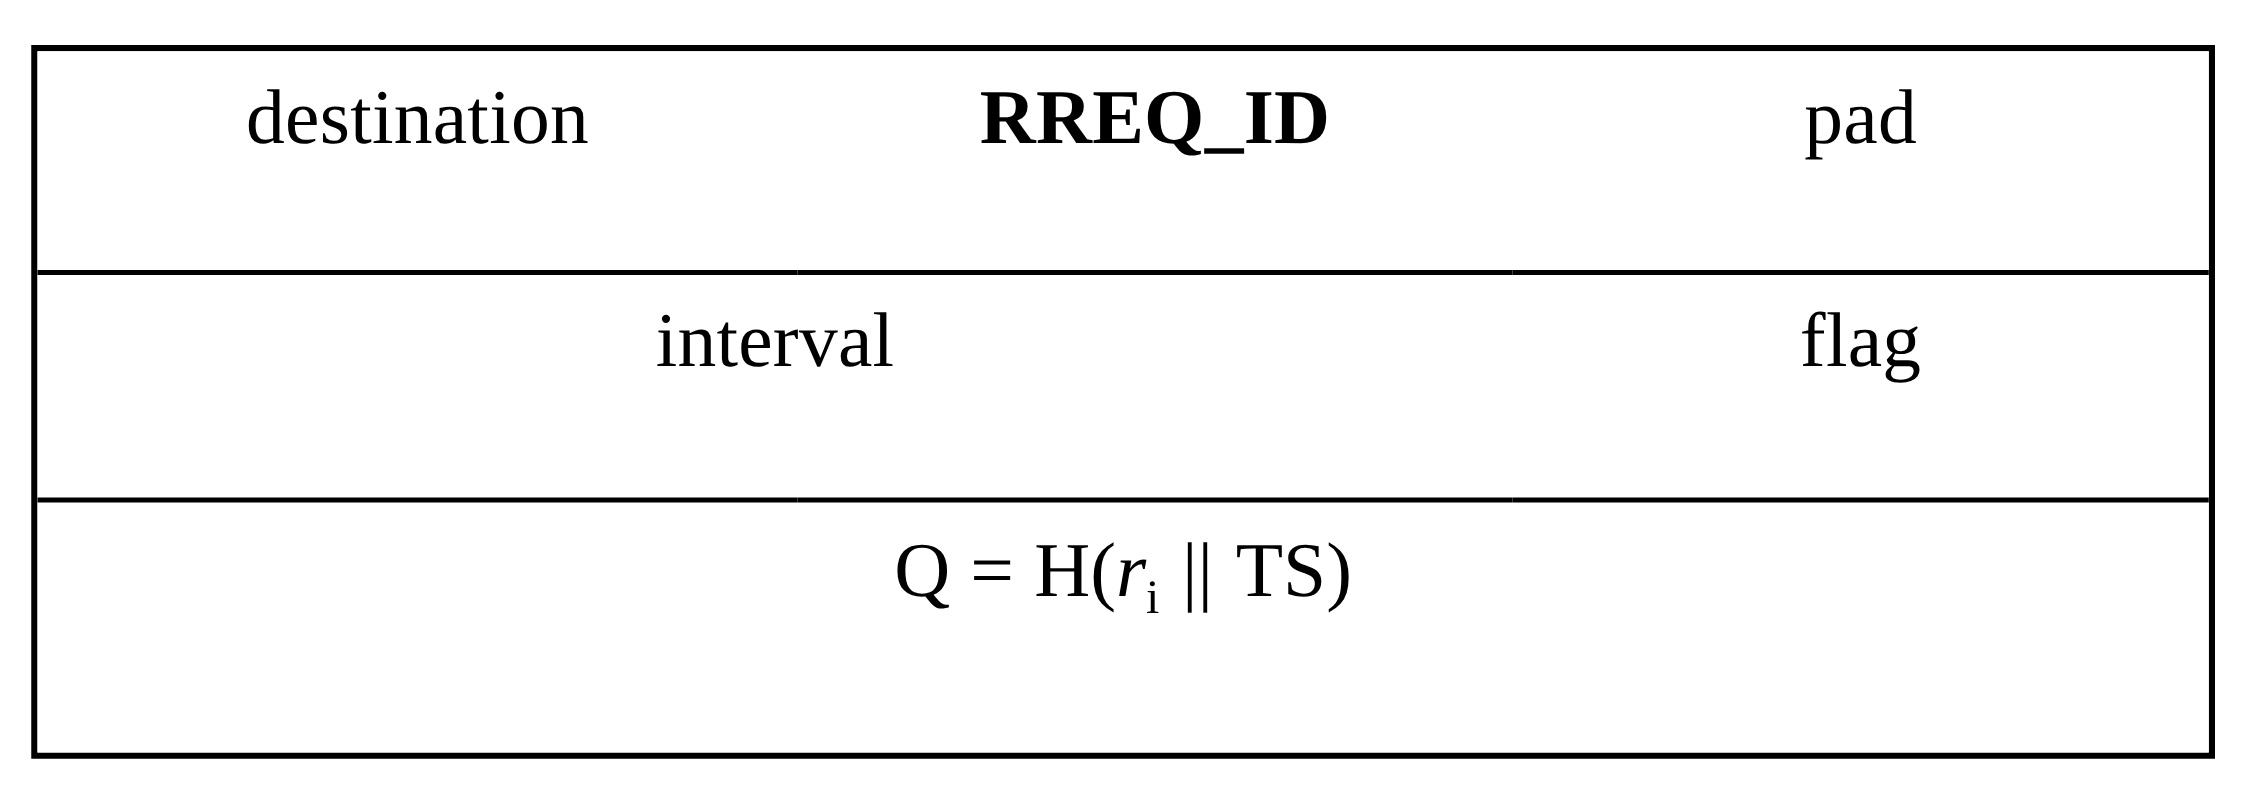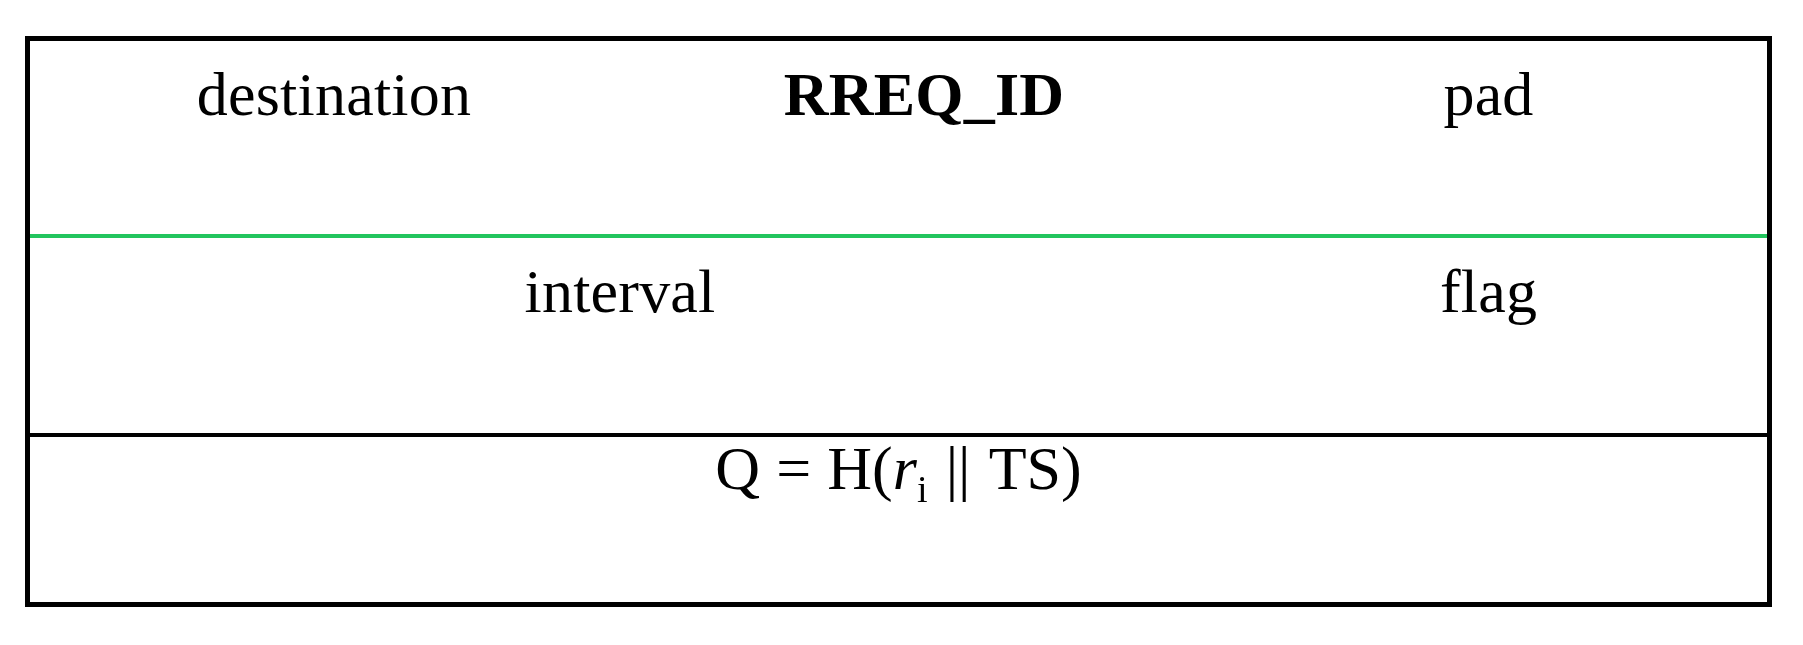--- a/index.html
+++ b/index.html
@@ -35,40 +35,41 @@
 
   .packet-table td {
     border: 0;
     vertical-align: top;
     text-align: center;
     padding: 0;
     background: #ffffff;
   }
 
   
-  .row-1 td { border-bottom: 4px solid #22c55e; }
+  .row-1 td { border-bottom: 4px solid #000000; }
   .row-2 td { border-bottom: 4px solid #000000; }
 
   .cell-destination { border-right: 4px solid #000000; }
   .cell-rreqid      { border-right: 4px solid #000000; font-weight: bold; }
   .cell-interval    { border-right: 4px solid #000000; }
 
   .field-label {
     display: block;
     font-size: 62px;
     line-height: 1;
     padding-top: 22px;
     letter-spacing: 0.2px;
     white-space: nowrap;
   }
 
   .formula {
     display: block;
     font-size: 62px;
     line-height: 1;
+    padding-top: 24px;
     white-space: nowrap;
   }
   .formula .var-italic {
     font-style: italic;
   }
   .formula .sub {
     font-size: 0.62em;
     vertical-align: sub;
     font-style: normal;
   }

